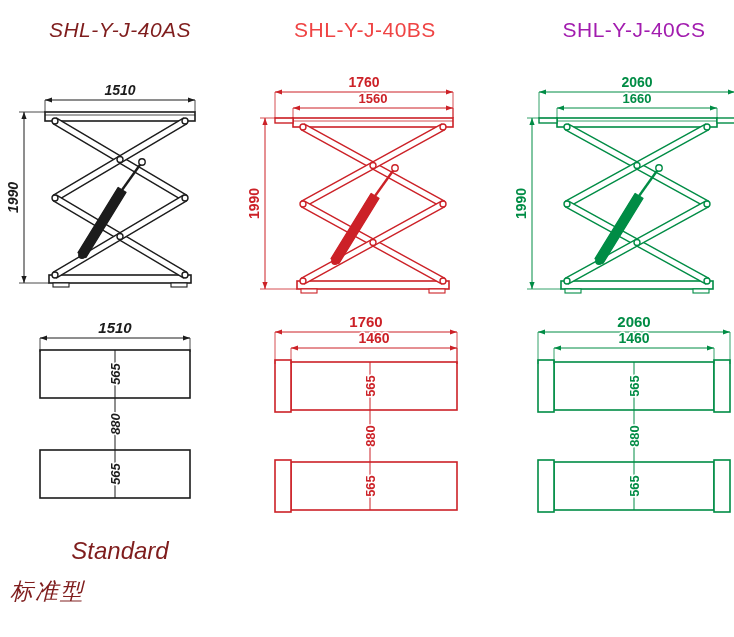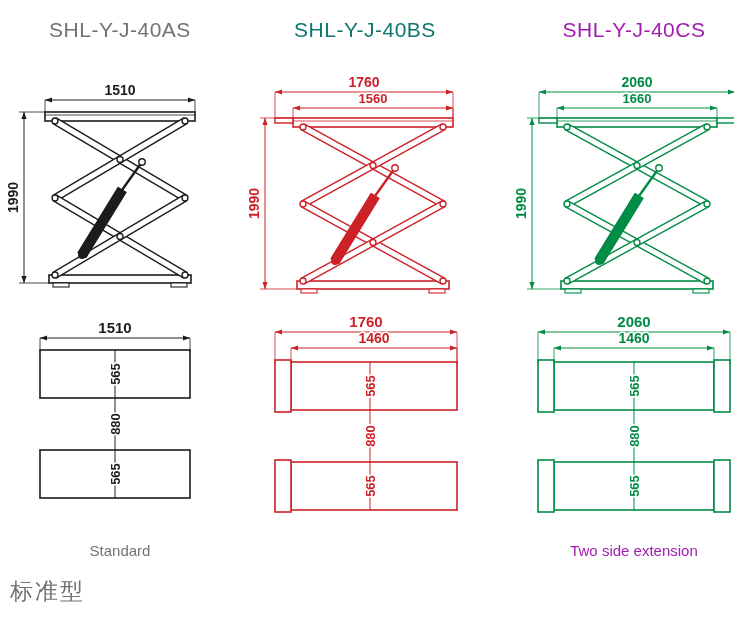--- a/index.html
+++ b/index.html
@@ -7,32 +7,32 @@
   .canvas{position:relative;width:734px;height:637px;background:#fff;
           font-family:"Liberation Sans",sans-serif;overflow:hidden;}
   .col{position:absolute;top:0;width:220px;height:637px;}
   .col .title{position:absolute;top:18px;width:100%;text-align:center;
               font-size:21px;font-weight:400;letter-spacing:.5px;}
   svg{overflow:visible;display:block;}
   .side{position:absolute;top:78px;left:0;}
   .plan{position:absolute;top:318px;left:0;}
   .cap-en{position:absolute;top:528px;left:50%;transform:translateX(-50%);
           width:140px;min-height:46px;display:flex;align-items:center;justify-content:center;
-          text-align:center;font-size:15px;line-height:1.1;}
+          text-align:center;font-size:24px;line-height:1.1;}
   .cap-cn{position:absolute;top:576px;width:100%;
           font-size:23px;letter-spacing:2px;}
   text.halo{paint-order:stroke;stroke:#fff;stroke-width:3px;stroke-linejoin:round;
             font-family:"Liberation Sans",sans-serif;}
 </style>
 </head>
 <body>
 
 <div class="canvas">
 
-  <section class="col" style="left: 10px; color: #737373;">
+  <section class="col" style="left: 10px; color: #7f1d1d; font-style: italic;">
     <h2 class="title">SHL-Y-J-40AS</h2>
     <svg class="side" id="side-0" width="220" height="250">
         <rect x="35" y="34" width="150" height="9" fill="#fff" stroke="#1c1c1c" stroke-width="1.6"></rect>
         <line x1="35" y1="37" x2="185" y2="37" stroke="#1c1c1c" stroke-width="0.8"></line>
         <rect x="39" y="197" width="142" height="8" fill="#fff" stroke="#1c1c1c" stroke-width="1.6"></rect>
         <rect x="43" y="205" width="16" height="4" fill="#fff" stroke="#1c1c1c" stroke-width="1.1"></rect>
         <rect x="161" y="205" width="16" height="4" fill="#fff" stroke="#1c1c1c" stroke-width="1.1"></rect>
         <path d="M43.4 45.8 L173.4 122.8 L176.6 117.2 L46.6 40.2 Z" fill="#fff" stroke="#1c1c1c" stroke-width="1.4" stroke-linejoin="round"></path>
         <path d="M173.4 40.2 L43.4 117.2 L46.6 122.8 L176.6 45.8 Z" fill="#fff" stroke="#1c1c1c" stroke-width="1.4" stroke-linejoin="round"></path>
         <path d="M43.4 122.8 L173.4 199.8 L176.6 194.2 L46.6 117.2 Z" fill="#fff" stroke="#1c1c1c" stroke-width="1.4" stroke-linejoin="round"></path>
@@ -73,21 +73,21 @@
         <line x1="180" y1="20" x2="180" y2="34" stroke="#1c1c1c" stroke-width="0.8"></line>
         <text x="105" y="15" fill="#1c1c1c" text-anchor="middle" font-size="15" font-weight="bold" class="halo">1510</text>
         <text x="110" y="56" fill="#1c1c1c" text-anchor="middle" font-size="13" font-weight="bold" transform="rotate(-90 110 56)" class="halo">565</text>
         <text x="110" y="106" fill="#1c1c1c" text-anchor="middle" font-size="13" font-weight="bold" transform="rotate(-90 110 106)" class="halo">880</text>
         <text x="110" y="156" fill="#1c1c1c" text-anchor="middle" font-size="13" font-weight="bold" transform="rotate(-90 110 156)" class="halo">565</text>
       </svg>
     <div class="cap-en">Standard</div>
     <div class="cap-cn">标准型</div>
   </section>
 
-  <section class="col" style="left: 255px; color: #0f766e;">
+  <section class="col" style="left: 255px; color: #ef4444;">
     <h2 class="title">SHL-Y-J-40BS</h2>
     <svg class="side" id="side-1" width="220" height="250">
         <rect x="38" y="40" width="160" height="9" fill="#fff" stroke="#cc2127" stroke-width="1.6"></rect>
         <line x1="38" y1="43" x2="198" y2="43" stroke="#cc2127" stroke-width="0.8"></line>
         <rect x="20" y="40" width="18" height="5" fill="#fff" stroke="#cc2127" stroke-width="1.4"></rect>
         <rect x="42" y="203" width="152" height="8" fill="#fff" stroke="#cc2127" stroke-width="1.6"></rect>
         <rect x="46" y="211" width="16" height="4" fill="#fff" stroke="#cc2127" stroke-width="1.1"></rect>
         <rect x="174" y="211" width="16" height="4" fill="#fff" stroke="#cc2127" stroke-width="1.1"></rect>
         <path d="M46.5 51.8 L186.5 128.8 L189.5 123.2 L49.5 46.2 Z" fill="#fff" stroke="#cc2127" stroke-width="1.4" stroke-linejoin="round"></path>
         <path d="M186.5 46.2 L46.5 123.2 L49.5 128.8 L189.5 51.8 Z" fill="#fff" stroke="#cc2127" stroke-width="1.4" stroke-linejoin="round"></path>
@@ -210,16 +210,15 @@
         <line x1="30" y1="30" x2="190" y2="30" stroke="#008c45" stroke-width="1"></line>
         <path d="M30 30 L37.0 27.4 L37.0 32.6 Z" fill="#008c45"></path>
         <path d="M190 30 L183.0 32.6 L183.0 27.4 Z" fill="#008c45"></path>
         <line x1="30" y1="30" x2="30" y2="46" stroke="#008c45" stroke-width="0.8"></line>
         <line x1="190" y1="30" x2="190" y2="46" stroke="#008c45" stroke-width="0.8"></line>
         <text x="110" y="25" fill="#008c45" text-anchor="middle" font-size="14" font-weight="bold" class="halo">1460</text>
         <text x="115" y="68" fill="#008c45" text-anchor="middle" font-size="13" font-weight="bold" transform="rotate(-90 115 68)" class="halo">565</text>
         <text x="115" y="118" fill="#008c45" text-anchor="middle" font-size="13" font-weight="bold" transform="rotate(-90 115 118)" class="halo">880</text>
         <text x="115" y="168" fill="#008c45" text-anchor="middle" font-size="13" font-weight="bold" transform="rotate(-90 115 168)" class="halo">565</text>
       </svg>
-    <div class="cap-en">Two side extension</div>
   </section>
 
 </div>
 
 </body></html>

